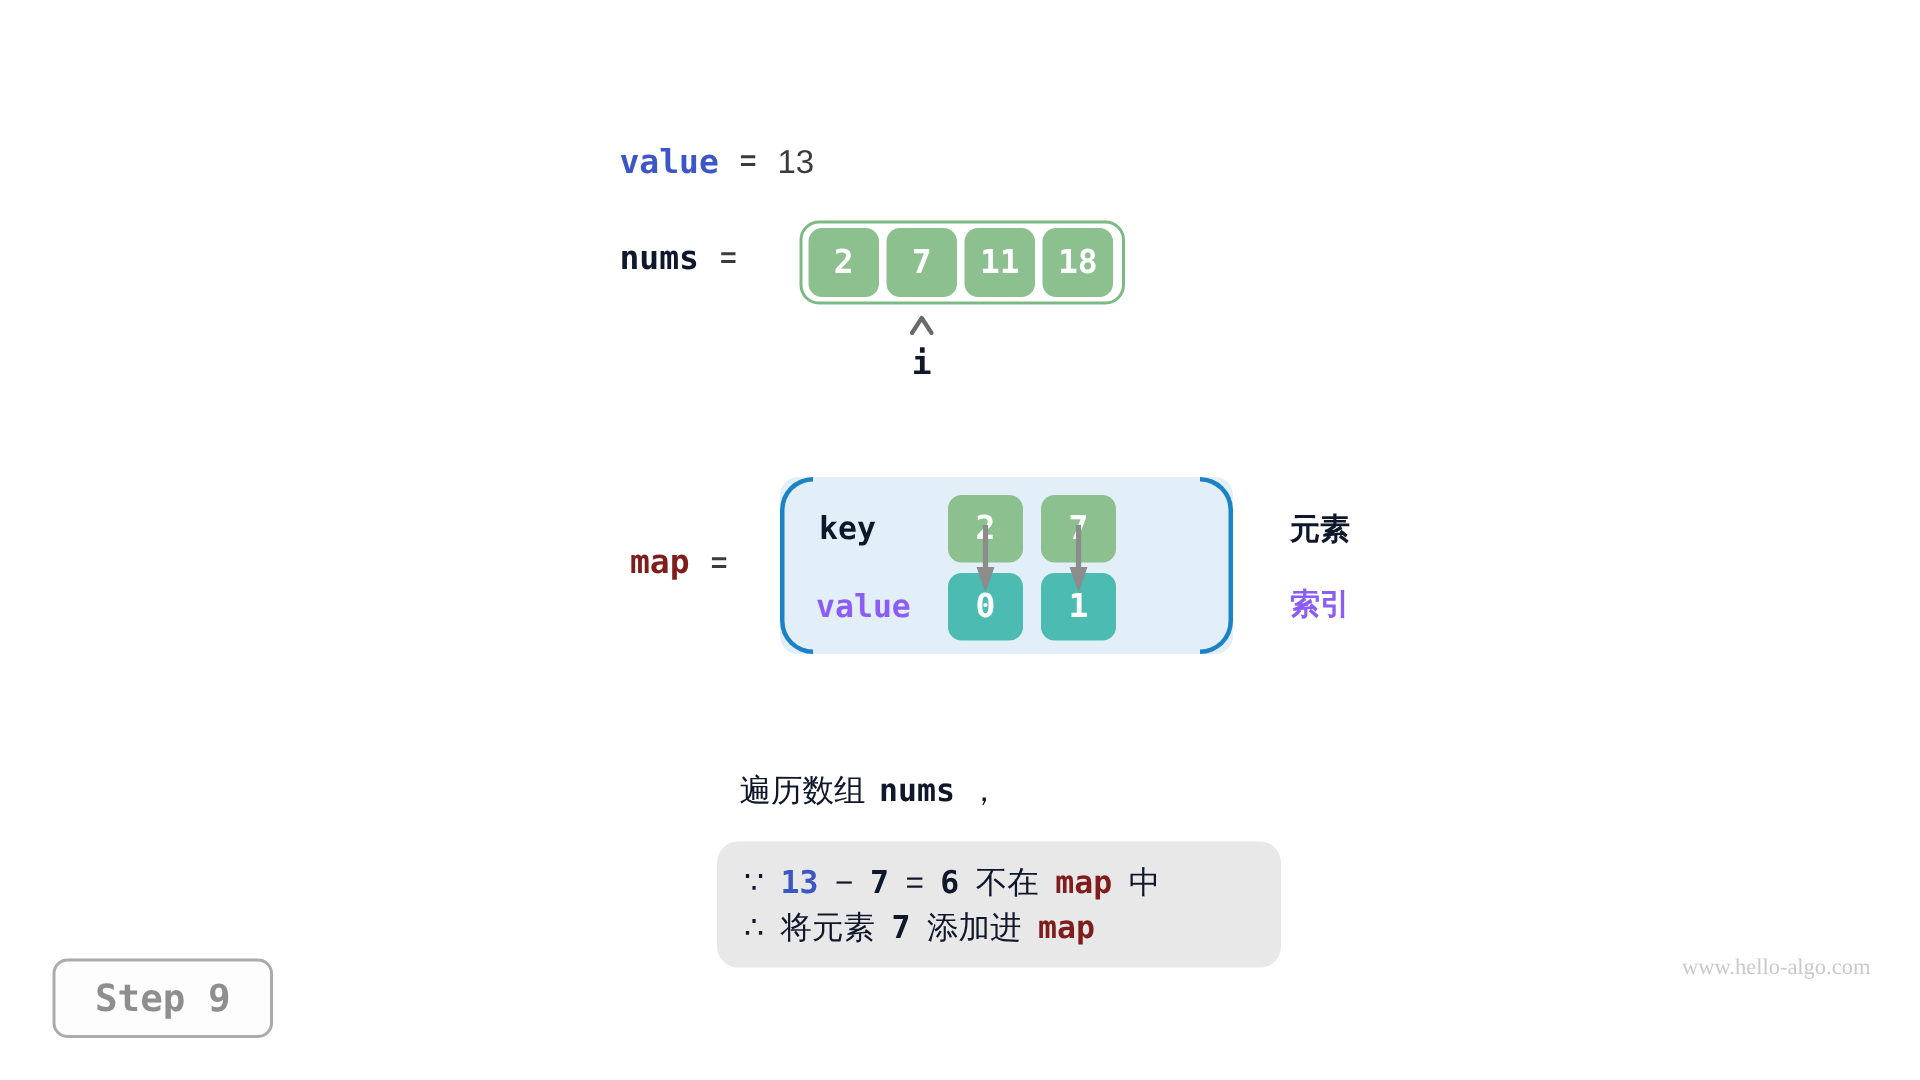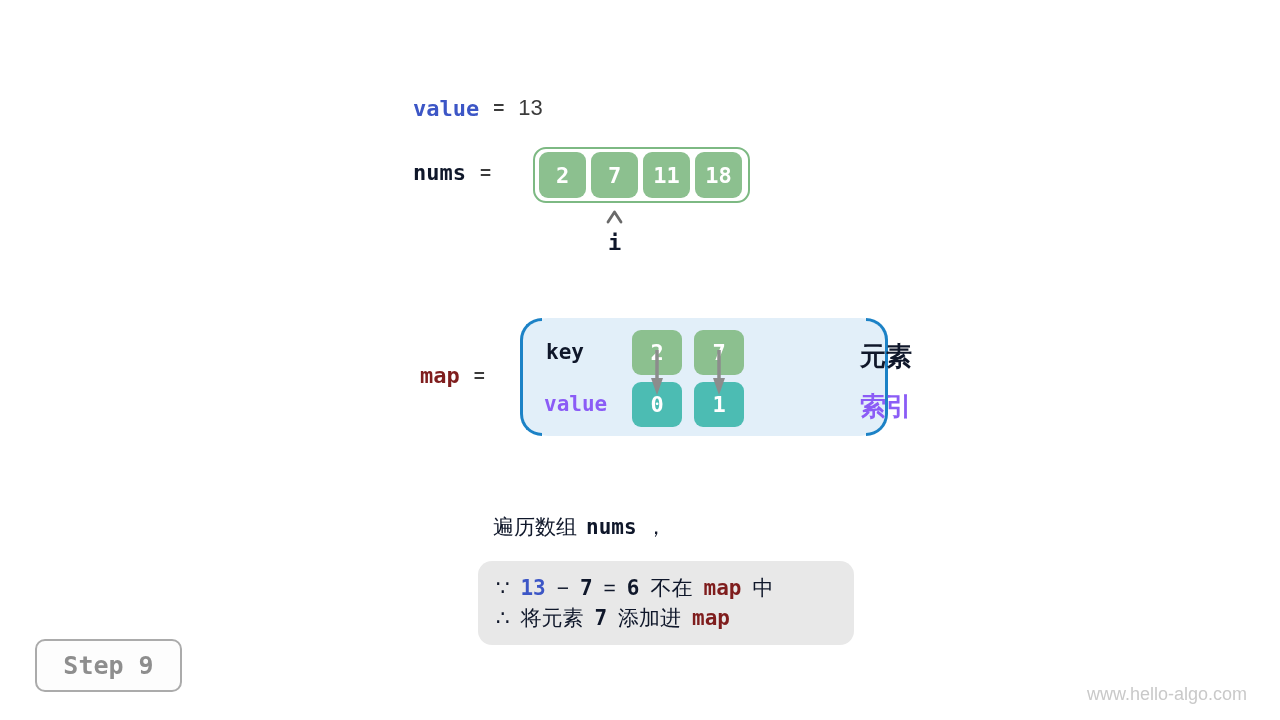--- a/index.html
+++ b/index.html
@@ -46,43 +46,43 @@
   }
   .caret-icon { position:absolute; left:605px; top:209px; }
   .pointer-label {
     position:absolute; left:605px; top:230px; width:19px;
     text-align:center; font-size:22px;
   }
 
   
   .map-box {
     position:absolute; left:520px; top:318px;
-    width:368px; height:118px;
-    background:#e2eff9; border-radius:28px;
+    width:302px; height:118px;
+    background:#e2eff9; border-radius:12px;
   }
   .map-bracket { position:absolute; top:0; bottom:0; width:22px; border:3px solid #1c82c6; }
   .map-bracket.left  { left:0;  border-right:none; border-radius:24px 0 0 24px; }
   .map-bracket.right { right:0; border-left:none;  border-radius:0 24px 24px 0; }
   .map-hdr { position:absolute; font-size:21px; }
   .map-key-label   { left:26px; top:22px; }
   .map-value-label { left:24px; top:74px; }
   .map-cell {
     position:absolute; width:50px; height:45px; border-radius:9px;
     color:#ffffff; font-family:"DejaVu Sans Mono","Liberation Mono",monospace;
     font-weight:600; font-size:22px;
     display:flex; align-items:center; justify-content:center;
   }
   .mc-key { background:#8cc08f; }
   .mc-val { background:#4cbcb3; }
   .mk0 { left:112px; top:12px; }  .mk1 { left:174px; top:12px; }
   .mv0 { left:112px; top:64px; }  .mv1 { left:174px; top:64px; }
   .kv-arrow { position:absolute; top:32px; }
   .kv-arrow.a0 { left:129px; }    .kv-arrow.a1 { left:191px; }
 
-  .side-label { position:absolute; left:860px; font-size:26px; font-weight:bold; }
+  .side-label { position:absolute; left:860px; font-size:20px; font-weight:bold; }
   .side-element { top:339px; }
   .side-index   { top:389px; }
 
   
   .caption {
     position:absolute; left:493px; top:513px;
     display:flex; align-items:baseline; gap:9px; font-size:21px;
   }
   .caption .code { font-size:21px; }
 
@@ -103,23 +103,23 @@
     width:147px; height:53px;
     background:#fdfdfd; border:2px solid #ababab; border-radius:10px;
     display:flex; align-items:center; justify-content:center;
   }
   .step-badge span {
     font-family:"DejaVu Sans Mono","Liberation Mono",monospace;
     font-weight:bold; font-size:25px; color:#8e8e8e;
   }
 
   .watermark {
-    position:absolute; right:33px; top:684px;
-    font-family:Liberation Sans, sans-serif;
-    font-size:18px; color:#c9c9c9;
+    position:absolute; right:33px; top:637px;
+    font-family:Liberation Serif, serif;
+    font-size:15px; color:#c9c9c9;
   }
 </style>
 </head>
 <body>
 
 <div class="canvas">
 
   <div class="var-row target-row">
     <span class="lbl code t-indigo">value</span>
     <span class="eq">=</span>

